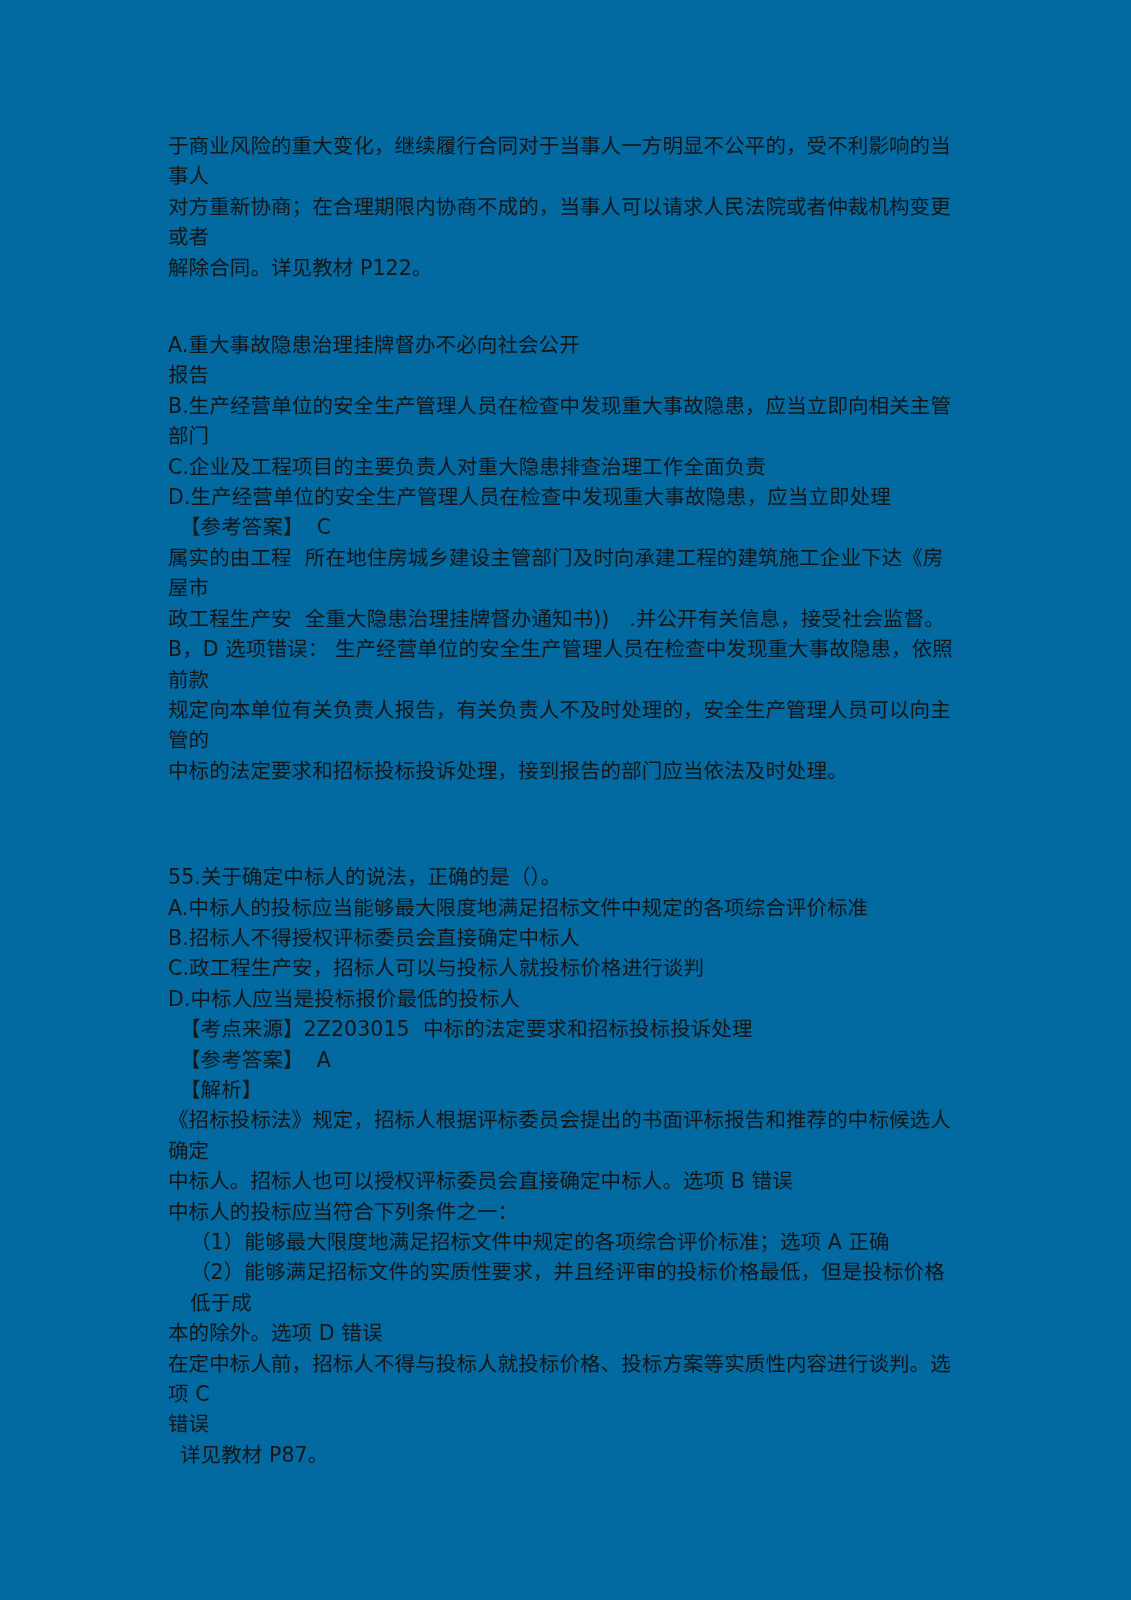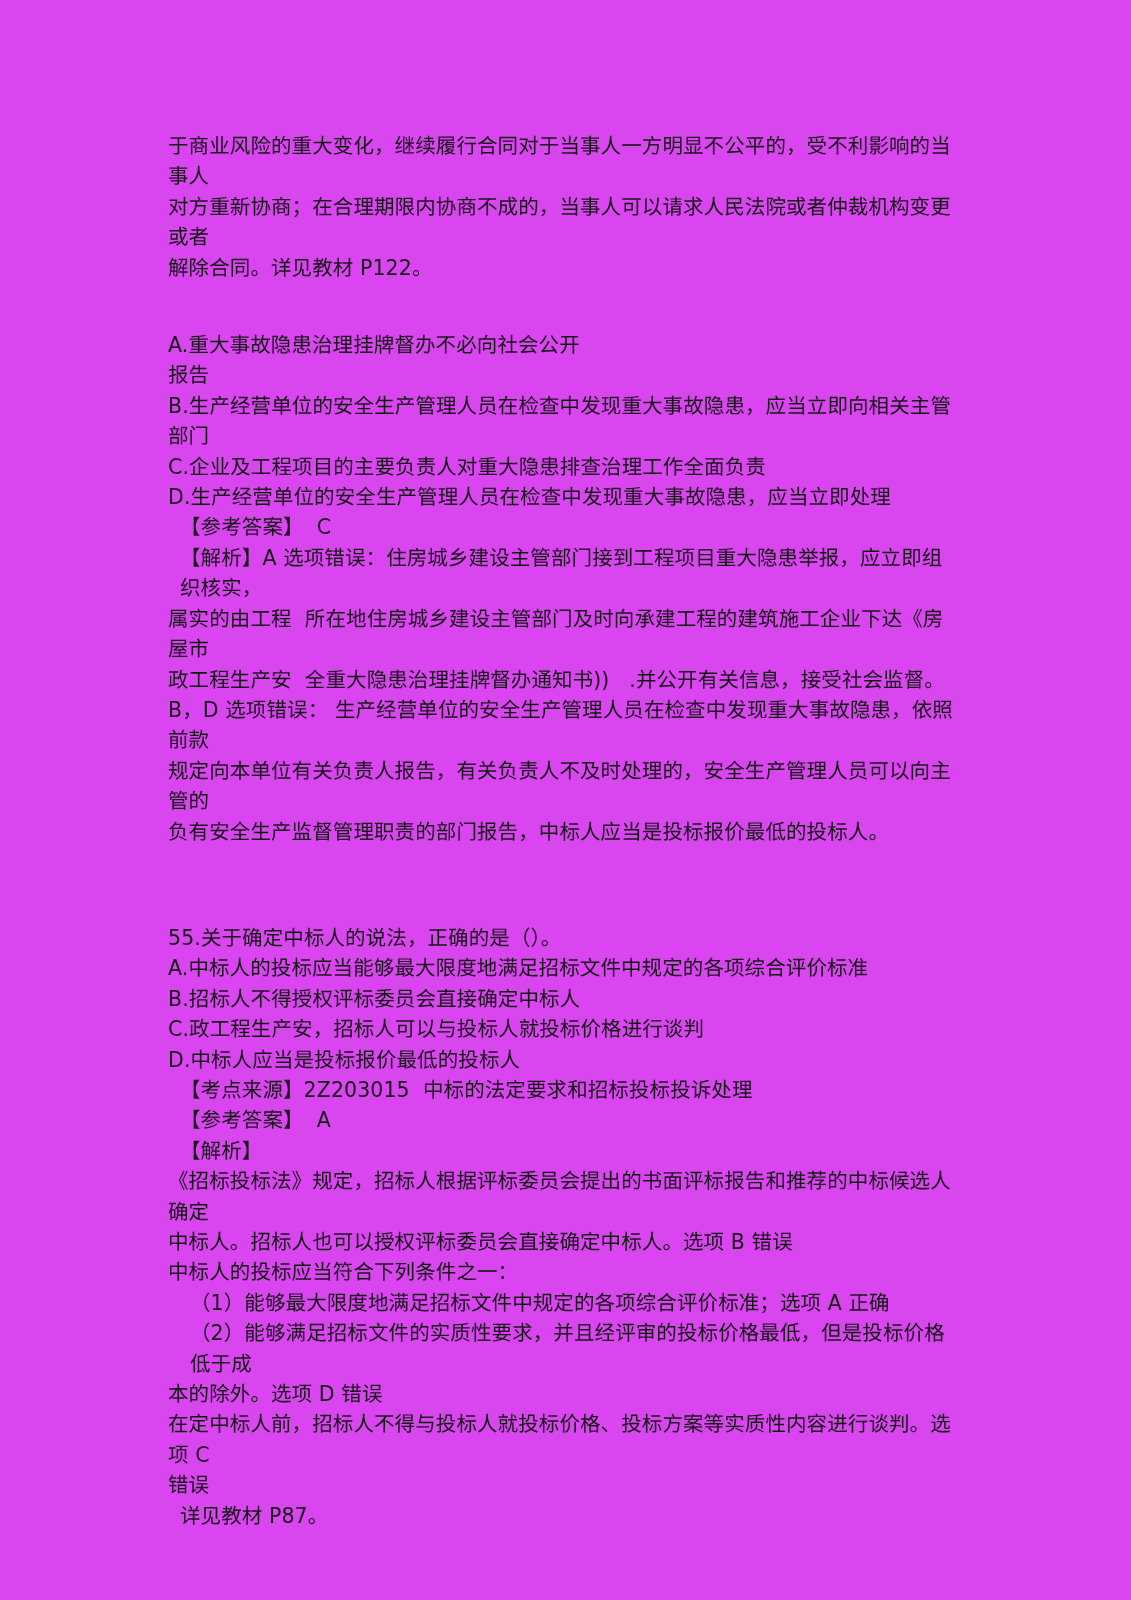--- a/index.html
+++ b/index.html
@@ -9,21 +9,21 @@
     background: #ffffff;
   }
   body {
     font-family: "DejaVu Sans", "Liberation Sans", sans-serif;
     color: #1a1a1a;
   }
   .page {
     position: relative;
     width: 1131px;
     height: 1600px;
-    background: #d946ef;
+    background: #0369a1;
     overflow: hidden;
     box-sizing: border-box;
   }
   .content {
     position: absolute;
     left: 168px;
     top: 131px;
     width: 790px;
   }
   
@@ -57,26 +57,25 @@
 
     <div class="gap-block"></div>
 
     <div class="q-block">
       <div class="line">A.重大事故隐患治理挂牌督办不必向社会公开</div>
       <div class="line">报告</div>
       <div class="line">B.生产经营单位的安全生产管理人员在检查中发现重大事故隐患，应当立即向相关主管部门</div>
       <div class="line">C.企业及工程项目的主要负责人对重大隐患排查治理工作全面负责</div>
       <div class="line">D.生产经营单位的安全生产管理人员在检查中发现重大事故隐患，应当立即处理</div>
       <div class="line indent-1"><span>【参考答案】</span>&nbsp;&nbsp;<span>C</span></div>
-      <div class="line indent-1">【解析】A 选项错误：住房城乡建设主管部门接到工程项目重大隐患举报，应立即组织核实，</div>
       <div class="line">属实的由工程  所在地住房城乡建设主管部门及时向承建工程的建筑施工企业下达《房屋市</div>
       <div class="line">政工程生产安  全重大隐患治理挂牌督办通知书))   .并公开有关信息，接受社会监督。</div>
       <div class="line">B，D 选项错误： 生产经营单位的安全生产管理人员在检查中发现重大事故隐患，依照前款</div>
       <div class="line">规定向本单位有关负责人报告，有关负责人不及时处理的，安全生产管理人员可以向主管的</div>
-      <div class="line">负有安全生产监督管理职责的部门报告，中标人应当是投标报价最低的投标人。</div>
+      <div class="line">中标的法定要求和招标投标投诉处理，接到报告的部门应当依法及时处理。</div>
     </div>
 
     <div class="gap-large"></div>
 
     <div class="q-block">
       <div class="line">55.关于确定中标人的说法，正确的是（）。</div>
       <div class="line">A.中标人的投标应当能够最大限度地满足招标文件中规定的各项综合评价标准</div>
       <div class="line">B.招标人不得授权评标委员会直接确定中标人</div>
       <div class="line">C.政工程生产安，招标人可以与投标人就投标价格进行谈判</div>
       <div class="line">D.中标人应当是投标报价最低的投标人</div>

